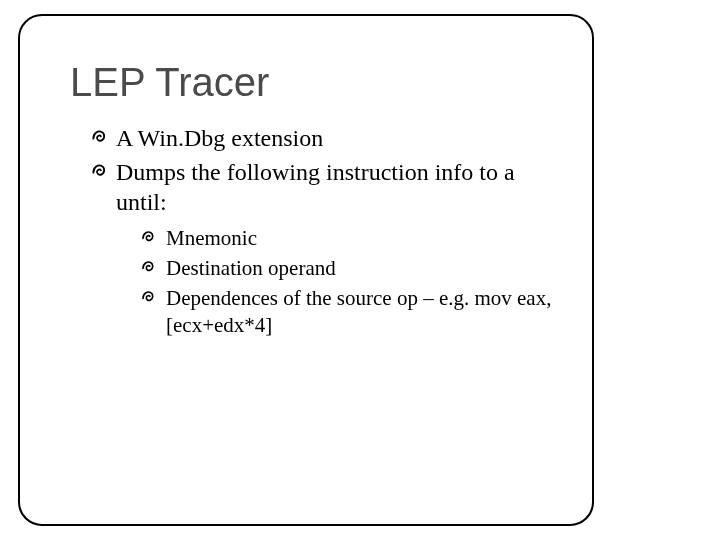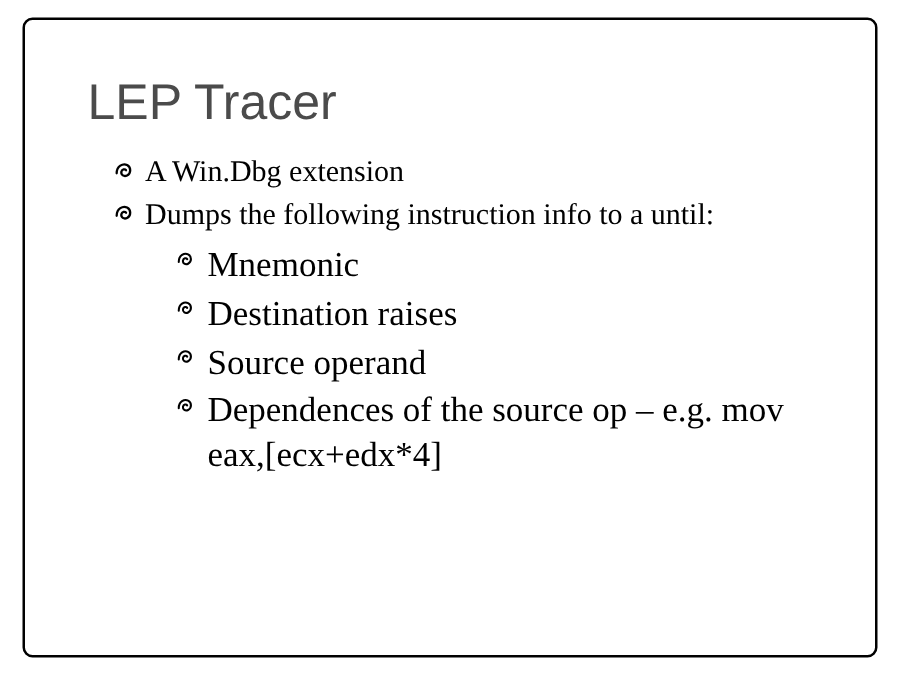--- a/index.html
+++ b/index.html
@@ -1,42 +1,42 @@
 <!DOCTYPE html>
 <html><head>
 <meta charset="utf-8">
 <style>
   * { margin: 0; padding: 0; box-sizing: border-box; }
   html, body { width: 720px; height: 540px; background: #fff; font-family: "Times New Roman", Times, serif; color: #000; }
   .frame {
     position: absolute;
     left: 18px; top: 14px;
-    width: 684px; height: 512px;
+    width: 576px; height: 512px;
     border: 2px solid #000;
-    border-radius: 8px;
+    border-radius: 24px;
     background: #fff;
   }
   .title {
     font-family: Arial, Helvetica, sans-serif;
     font-size: 40px;
     color: #4b4b4b;
     margin: 44px 0 18px 50px;
     font-weight: 400;
   }
   .list-l1 {
     list-style: none;
     margin: 0 40px 0 70px;
     font-size: 24px;
     line-height: 1.25;
   }
   .list-l1 > li { position: relative; padding-left: 26px; margin-bottom: 4px; }
   .list-l2 {
     list-style: none;
     margin: 8px 0 0 24px;
-    font-size: 28px;
+    font-size: 21px;
     line-height: 1.28;
   }
   .list-l2 > li { position: relative; padding-left: 26px; margin-bottom: 3px; }
   .bullet {
     position: absolute;
     left: 0;
     top: 0.15em;
     width: 20px; height: 20px;
   }
   .bullet-sm {
@@ -69,27 +69,21 @@
         <li>
           <svg class="bullet-sm" viewBox="0 0 24 24">
               <path d="M4 14 C4 7 10 4 14 6 C18 8 18 14 14 16 C11 17.5 8 15.5 8.5 12.5 C9 10 12 9.5 13 11" fill="none" stroke="#000" stroke-width="2.2" stroke-linecap="round"></path>
             </svg>
           <span>Mnemonic</span>
         </li>
         <li>
           <svg class="bullet-sm" viewBox="0 0 24 24">
               <path d="M4 14 C4 7 10 4 14 6 C18 8 18 14 14 16 C11 17.5 8 15.5 8.5 12.5 C9 10 12 9.5 13 11" fill="none" stroke="#000" stroke-width="2.2" stroke-linecap="round"></path>
             </svg>
-          <span>Destination raises</span>
-        </li>
-        <li>
-          <svg class="bullet-sm" viewBox="0 0 24 24">
-              <path d="M4 14 C4 7 10 4 14 6 C18 8 18 14 14 16 C11 17.5 8 15.5 8.5 12.5 C9 10 12 9.5 13 11" fill="none" stroke="#000" stroke-width="2.2" stroke-linecap="round"></path>
-            </svg>
-          <span>Source operand</span>
+          <span>Destination operand</span>
         </li>
         <li>
           <svg class="bullet-sm" viewBox="0 0 24 24">
               <path d="M4 14 C4 7 10 4 14 6 C18 8 18 14 14 16 C11 17.5 8 15.5 8.5 12.5 C9 10 12 9.5 13 11" fill="none" stroke="#000" stroke-width="2.2" stroke-linecap="round"></path>
             </svg>
           <span>Dependences of the source op – e.g. mov eax,[ecx+edx*4]</span>
         </li>
       </ul>
     </li>
   </ul>

